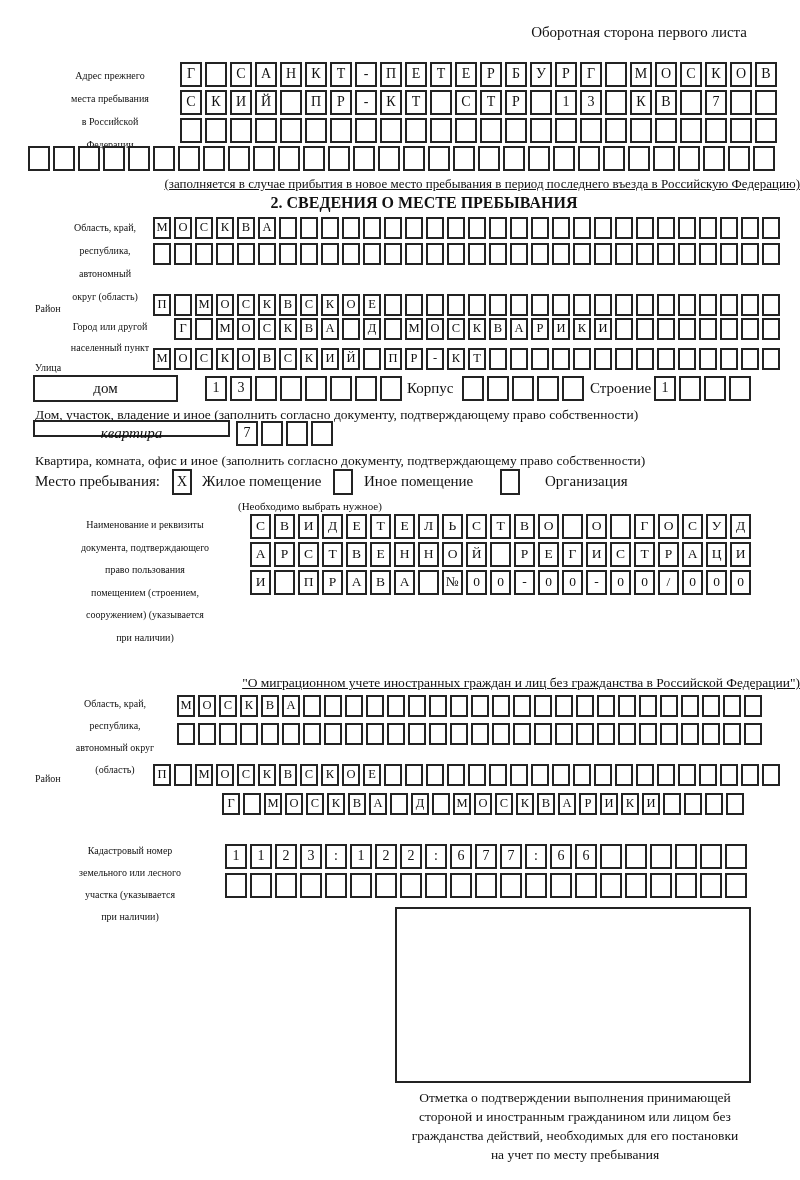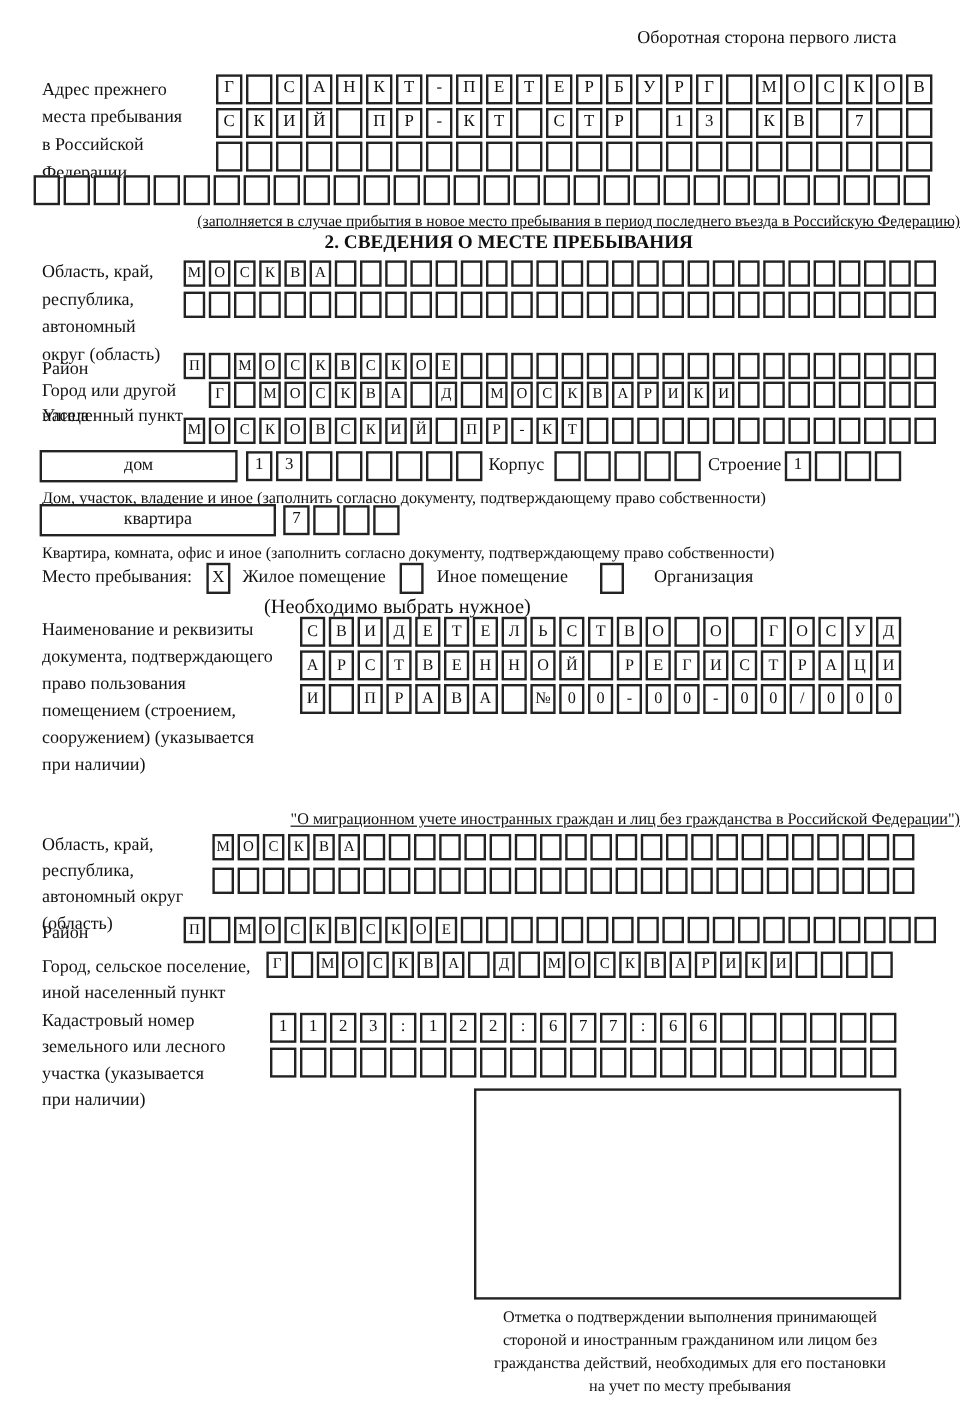--- a/index.html
+++ b/index.html
@@ -1,19 +1,19 @@
 <!DOCTYPE html>
 <html><head>
 <meta charset="utf-8">
 <style>
   html,body{margin:0;padding:0;background:#fff;}
   .page{position:relative;width:800px;height:1180px;background:#ffffff;
         font-family:"Liberation Serif","DejaVu Serif",serif;color:#111;overflow:hidden;}
   .abs{position:absolute;}
-  .lbl{font-size:15px;line-height:23px;white-space:pre-line;}
+  .lbl{font-size:10px;line-height:23px;white-space:pre-line;text-align:center;}
   .note{font-size:13px;line-height:16px;}
   .title{font-weight:bold;text-align:center;width:100%;left:0;padding-left:24px;}
   .cells{display:flex;gap:3px;}
   .cell{box-sizing:border-box;border:2px solid #232323;background:#fff;text-align:center;
         font-family:"Liberation Serif","DejaVu Serif",serif;}
   .cells.big .cell{width:22px;height:25px;font-size:14px;line-height:20px;}
   .cells.mid .cell{width:21px;height:25px;font-size:13.5px;line-height:20px;}
   .cells.small .cell{width:18px;height:22px;font-size:12.5px;line-height:17px;}
   .fieldbox{box-sizing:border-box;border:2px solid #232323;text-align:center;
             font-size:15px;line-height:23px;background:#fff;}
@@ -277,21 +277,21 @@
       <span class="cell"></span>
       <span class="cell"></span>
       <span class="cell"></span>
       <span class="cell"></span>
       <span class="cell"></span>
       <span class="cell"></span>
       <span class="cell"></span>
       <span class="cell"></span>
     </div>
 
-  <div class="abs lbl" style="left:35px;top:336px;">Улица</div>
+  <div class="abs lbl" style="left:35px;top:356px;">Улица</div>
   <div class="abs cells small" style="left:153px;top:348px;">
       <span class="cell">М</span>
       <span class="cell">О</span>
       <span class="cell">С</span>
       <span class="cell">К</span>
       <span class="cell">О</span>
       <span class="cell">В</span>
       <span class="cell">С</span>
       <span class="cell">К</span>
       <span class="cell">И</span>
@@ -311,21 +311,21 @@
       <span class="cell"></span>
       <span class="cell"></span>
       <span class="cell"></span>
       <span class="cell"></span>
       <span class="cell"></span>
       <span class="cell"></span>
       <span class="cell"></span>
       <span class="cell"></span>
     </div>
 
-  <div class="abs fieldbox" style="left:33px;top:375px;width:165px;height:27px;">дом</div>
+  <div class="abs fieldbox" style="left:33px;top:375px;width:145px;height:27px;">дом</div>
   <div class="abs cells big" style="left:205px;top:376px;">
       <span class="cell">1</span>
       <span class="cell">3</span>
       <span class="cell"></span>
       <span class="cell"></span>
       <span class="cell"></span>
       <span class="cell"></span>
       <span class="cell"></span>
       <span class="cell"></span>
     </div>
@@ -339,37 +339,37 @@
     </div>
   <div class="abs" style="left:590px;top:380px;font-size:15px;">Строение</div>
   <div class="abs cells big" style="left:654px;top:376px;">
       <span class="cell">1</span>
       <span class="cell"></span>
       <span class="cell"></span>
       <span class="cell"></span>
     </div>
   <div class="abs note" style="left:35px;top:407px;font-size:13.5px;">Дом, участок, владение и иное (заполнить согласно документу, подтверждающему право собственности)</div>
 
-  <div class="abs fieldbox" style="left:33px;top:420px;width:197px;height:27px;">квартира</div>
+  <div class="abs fieldbox" style="left:33px;top:420px;width:197px;height:17px;font-style:italic;">квартира</div>
   <div class="abs cells big" style="left:236px;top:421px;">
       <span class="cell">7</span>
       <span class="cell"></span>
       <span class="cell"></span>
       <span class="cell"></span>
     </div>
   <div class="abs note" style="left:35px;top:453px;font-size:13.5px;">Квартира, комната, офис и иное (заполнить согласно документу, подтверждающему право собственности)</div>
 
   <div class="abs" style="left:35px;top:473px;font-size:15px;">Место пребывания:</div>
   <div class="abs checkbox" style="left:172px;top:469px;">X</div>
   <div class="abs" style="left:202px;top:473px;font-size:15px;">Жилое помещение</div>
   <div class="abs checkbox" style="left:333px;top:469px;"></div>
   <div class="abs" style="left:364px;top:473px;font-size:15px;">Иное помещение</div>
   <div class="abs checkbox" style="left:500px;top:469px;"></div>
   <div class="abs" style="left:545px;top:473px;font-size:15px;">Организация</div>
-  <div class="abs note" style="left:220px;top:498px;font-size:17px;">(Необходимо выбрать нужное)</div>
+  <div class="abs note" style="left:238px;top:498px;font-size:11px;">(Необходимо выбрать нужное)</div>
 
   <div class="abs lbl" style="left:35px;top:514px;line-height:22.5px;width:220px;">Наименование и реквизиты
 документа, подтверждающего
 право пользования
 помещением (строением,
 сооружением) (указывается
 при наличии)</div>
   <div class="abs cells mid" style="left:250px;top:514px;">
       <span class="cell">С</span>
       <span class="cell">В</span>
@@ -534,22 +534,20 @@
       <span class="cell"></span>
       <span class="cell"></span>
       <span class="cell"></span>
       <span class="cell"></span>
       <span class="cell"></span>
       <span class="cell"></span>
       <span class="cell"></span>
       <span class="cell"></span>
     </div>
 
-  <div class="abs lbl" style="left:35px;top:795px;line-height:22px;width:200px;">Город, сельское поселение,
-иной населенный пункт</div>
   <div class="abs cells small" style="left:222px;top:793px;">
       <span class="cell">Г</span>
       <span class="cell"></span>
       <span class="cell">М</span>
       <span class="cell">О</span>
       <span class="cell">С</span>
       <span class="cell">К</span>
       <span class="cell">В</span>
       <span class="cell">А</span>
       <span class="cell"></span>

